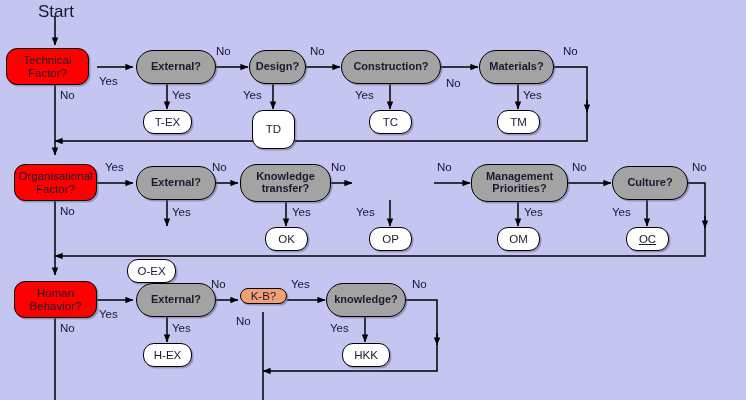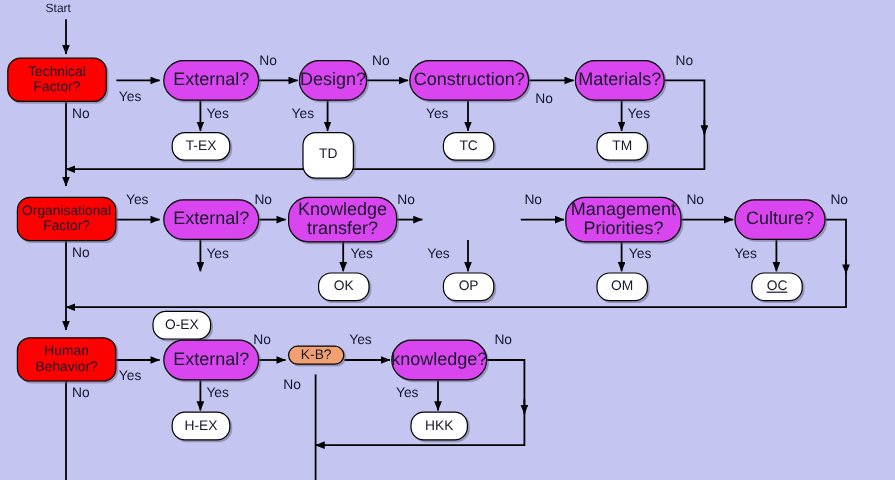--- a/index.html
+++ b/index.html
@@ -42,44 +42,45 @@
     white-space: pre-line;
     box-shadow: 1.5px 1.5px 0 rgba(90,90,120,0.45);
   }
   .node.decision-root {
     background: #ff0000;
     border-radius: 11px;
     font-size: 11.5px;
     font-weight: normal;
   }
   .node.decision {
-    background: #d946ef;
+    background: #a3a3a3;
     border-radius: 17px;
-    font-size: 15px;
+    font-size: 11px;
+    font-weight: bold;
   }
   .node.decision-alt {
     background: #f2a072;
     border-radius: 11px;
     font-size: 11.5px;
   }
   .node.terminal {
     background: #ffffff;
     border-radius: 11px;
     font-size: 11.5px;
   }
   .edge-label {
     position: absolute;
     font-size: 11.5px;
     color: #161630;
     font-family: "Liberation Sans", sans-serif;
     white-space: nowrap;
   }
   .start-label {
     position: absolute;
-    font-size: 10px;
+    font-size: 17px;
     color: #161630;
   }
 </style>
 </head>
 <body>
 
 <div id="canvas">
 
   <svg id="edges" viewBox="0 0 746 400">
     <defs>

